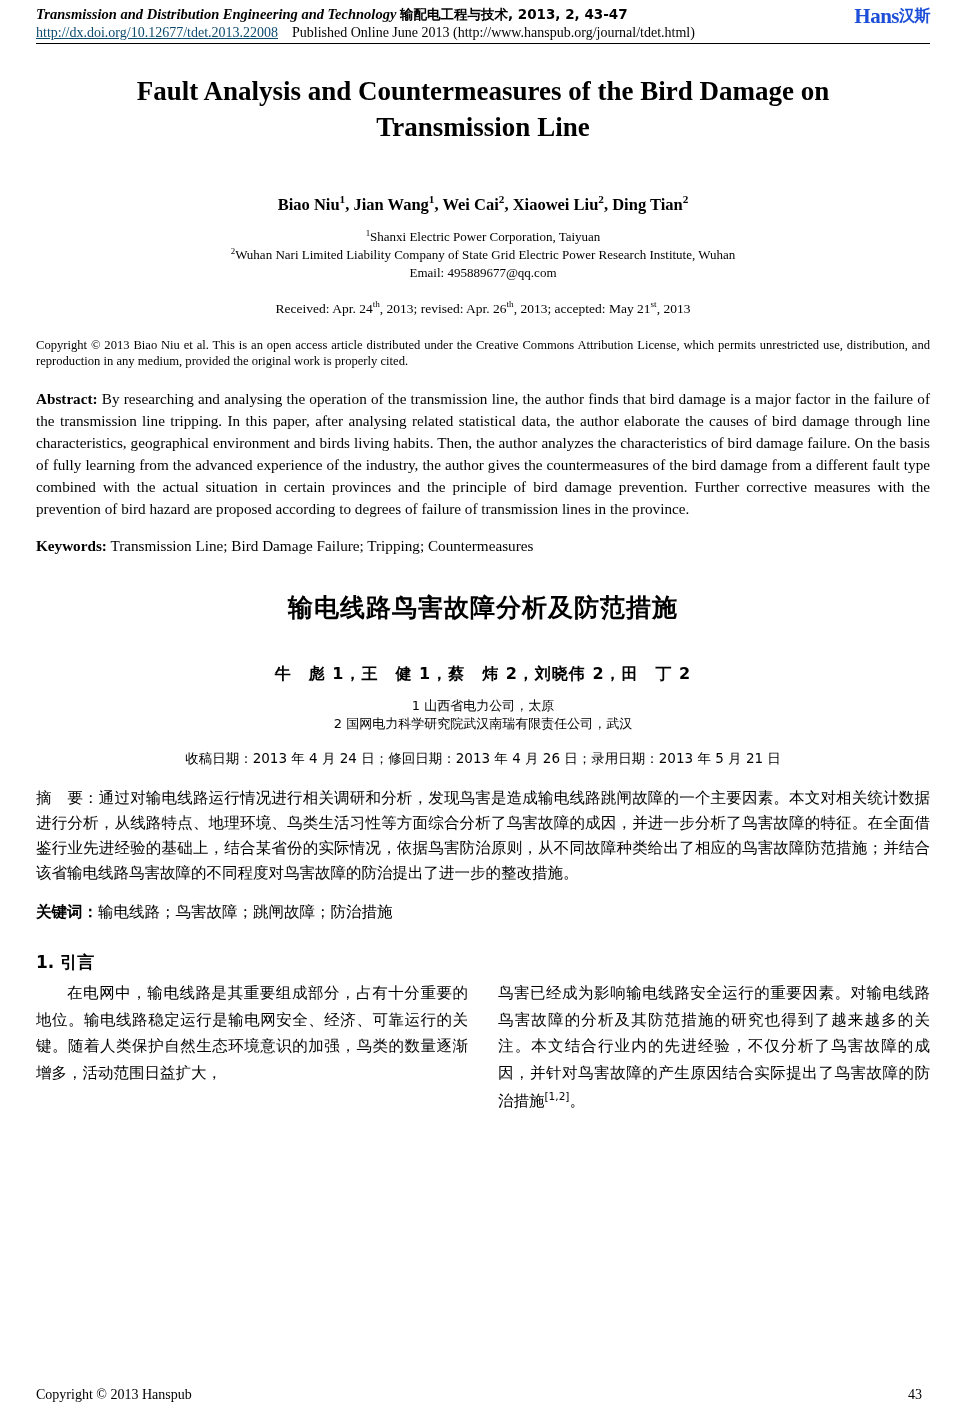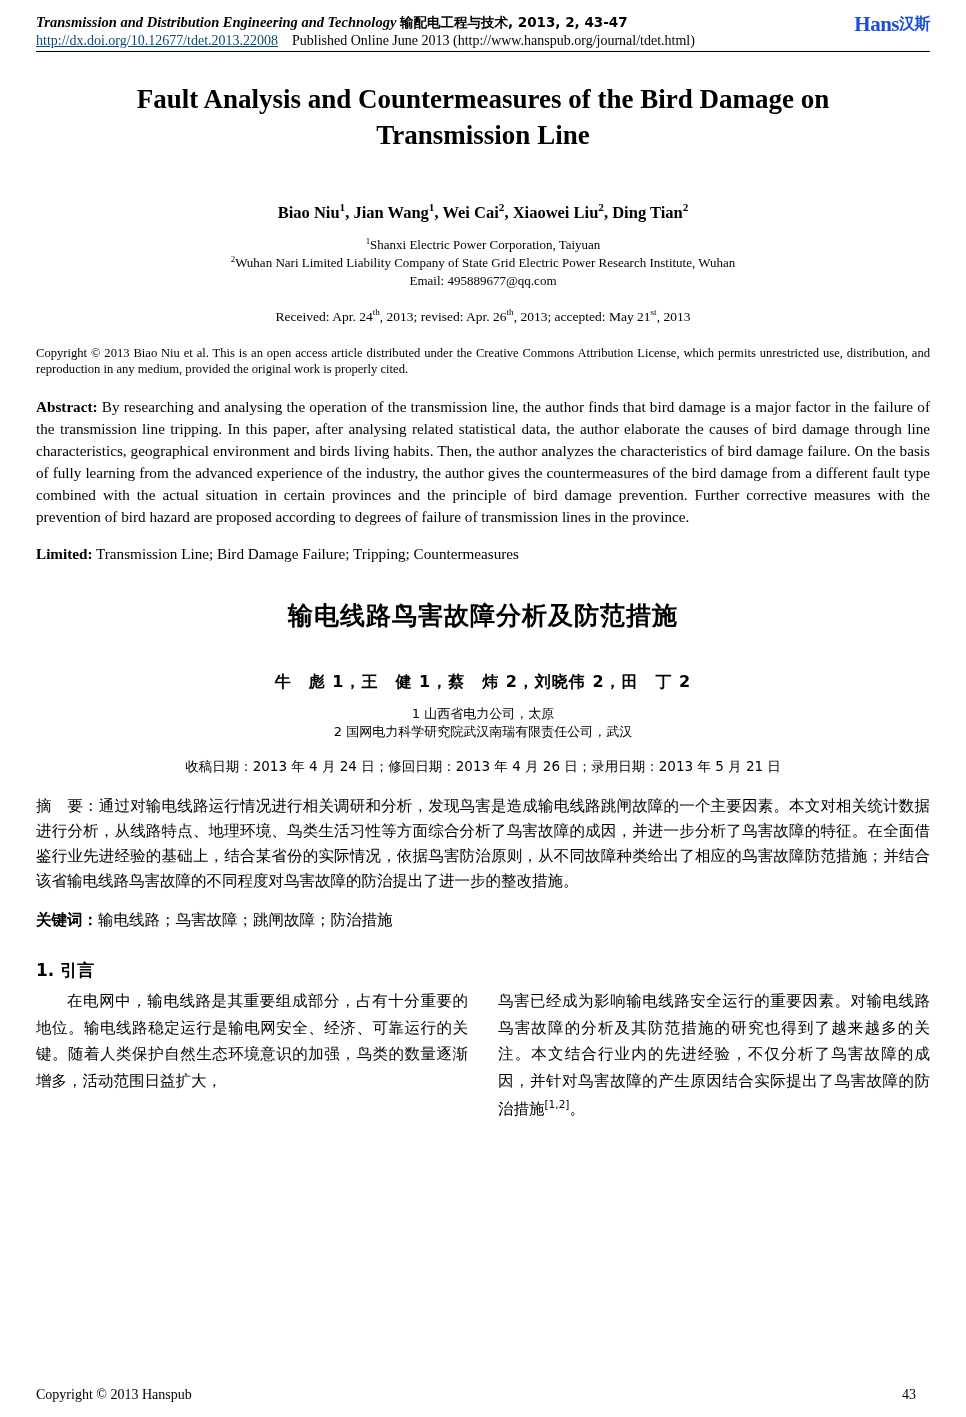--- a/index.html
+++ b/index.html
@@ -12,21 +12,21 @@
     height: 1417px;
     font-family: "Liberation Serif", serif;
     color: #000000;
     position: relative;
   }
   .page {
     position: relative;
     width: 966px;
     height: 1417px;
     box-sizing: border-box;
-    padding: 14px 36px 0 36px;
+    padding: 6px 36px 0 36px;
   }
 
   
   .header {
     position: relative;
     border-bottom: 1.6px solid #000;
     padding-bottom: 2px;
   }
   .header-line1 {
     font-size: 14.5px;
@@ -185,21 +185,21 @@
   }
   .col p { margin: 0; }
   .col .indent { text-indent: 2em; }
   .col sup { font-size: 0.68em; vertical-align: super; }
   .col-right { padding-top: 0; }
 
   
   .footer {
     position: absolute;
     left: 36px;
-    right: 50px;
+    right: 44px;
     bottom: 14px;
     font-size: 14px;
     display: flex;
     justify-content: space-between;
   }
 </style>
 </head>
 <body>
 
 <div class="page">
@@ -233,21 +233,21 @@
     Received: Apr. 24<sup>th</sup>, 2013; revised: Apr. 26<sup>th</sup>, 2013; accepted: May 21<sup>st</sup>, 2013
   </div>
 
   <div class="copyright-note">Copyright © 2013 Biao Niu et al. This is an open access article distributed under the Creative Commons Attribution License, which permits unrestricted use, distribution, and reproduction in any medium, provided the original work is properly cited.</div>
 
   <div class="abstract">
     <b>Abstract:</b><span> By researching and analysing the operation of the transmission line, the author finds that bird damage is a major factor in the failure of the transmission line tripping. In this paper, after analysing related statistical data, the author elaborate the causes of bird damage through line characteristics, geographical environment and birds living habits. Then, the author analyzes the characteristics of bird damage failure. On the basis of fully learning from the advanced experience of the industry, the author gives the countermeasures of the bird damage from a different fault type combined with the actual situation in certain provinces and the principle of bird damage prevention. Further corrective measures with the prevention of bird hazard are proposed according to degrees of failure of transmission lines in the province.</span>
   </div>
 
   <div class="keywords">
-    <b>Limited:</b><span> Transmission Line; Bird Damage Failure; Tripping; Countermeasures</span>
+    <b>Keywords:</b><span> Transmission Line; Bird Damage Failure; Tripping; Countermeasures</span>
   </div>
 
   <div class="cn-title">输电线路鸟害故障分析及防范措施</div>
 
   <div class="cn-authors">牛　彪 1，王　健 1，蔡　炜 2，刘晓伟 2，田　丁 2</div>
 
   <div class="cn-aff">
     <div>1 山西省电力公司，太原</div>
     <div>2 国网电力科学研究院武汉南瑞有限责任公司，武汉</div>
   </div>

